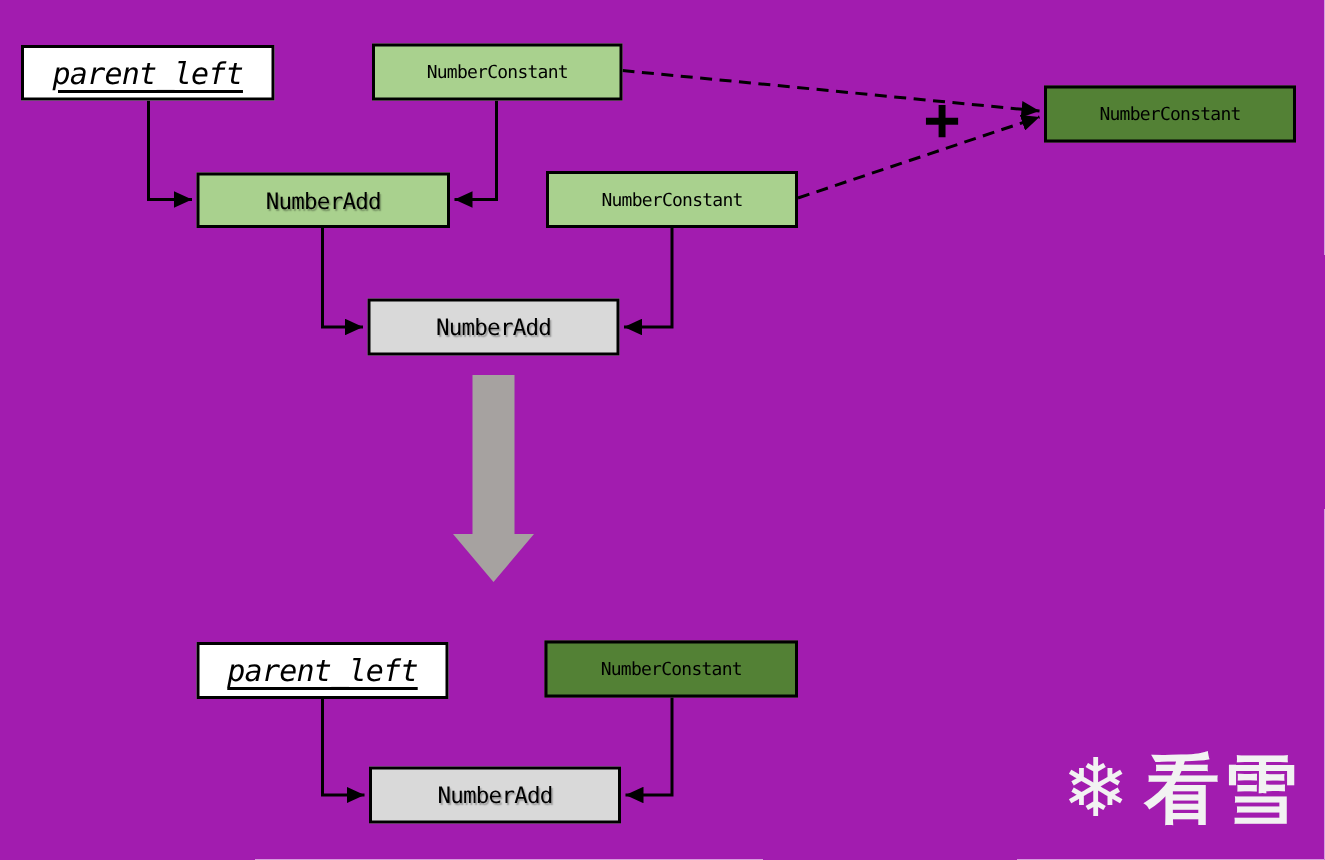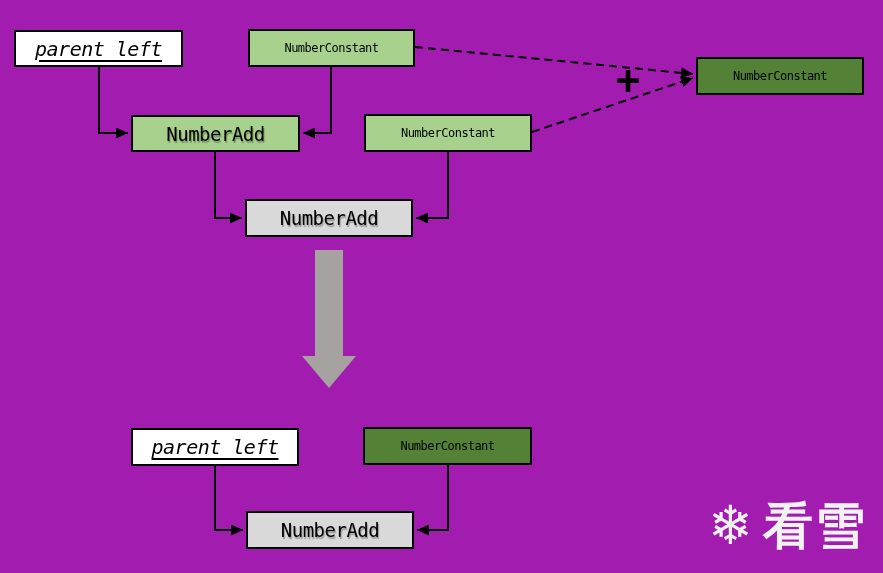--- a/index.html
+++ b/index.html
@@ -30,21 +30,21 @@
     justify-content: center;
     color: #000000;
     z-index: 2;
     white-space: nowrap;
   }
   .node.light  { background: #a9d18e; }
   .node.dark   { background: #538135; }
   .node.gray   { background: #d9d9d9; }
   .node.plain  { background: #ffffff; }
   .fs-small { font-size: 12px; letter-spacing: -0.5px; }
-  .fs-big   { font-size: 19px; letter-spacing: -0.5px; text-shadow: 1px 1.5px 1px rgba(0,0,0,0.30); }
+  .fs-big   { font-size: 15px; letter-spacing: -0.5px; text-shadow: 1px 1.5px 1px rgba(0,0,0,0.30); }
   .fs-ital  {
     font-size: 20px;
     font-style: italic;
     text-decoration: underline;
     text-underline-offset: 4px;
     letter-spacing: -0.5px;
   }
   
   #pl-top    { left: 14px;  top: 30px;  width: 169px; height: 37px; }
   #const-a   { left: 248px; top: 29px;  width: 167px; height: 38px; }

